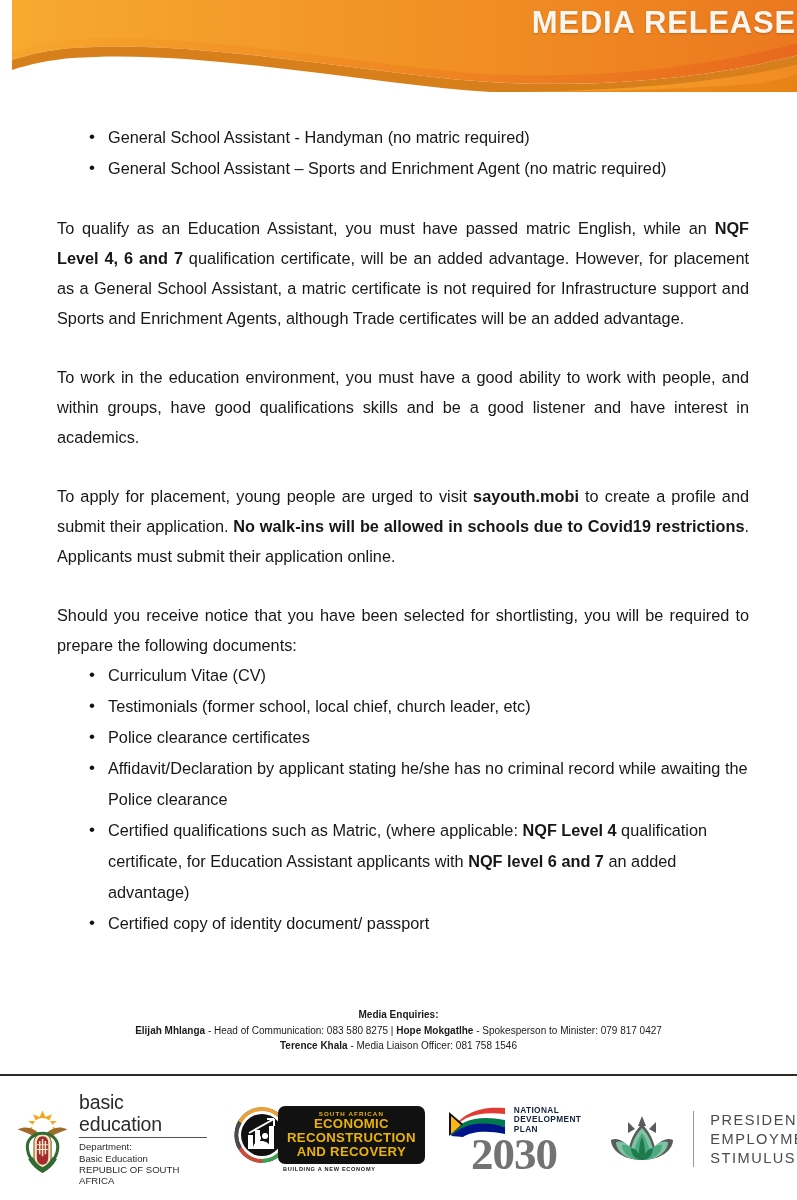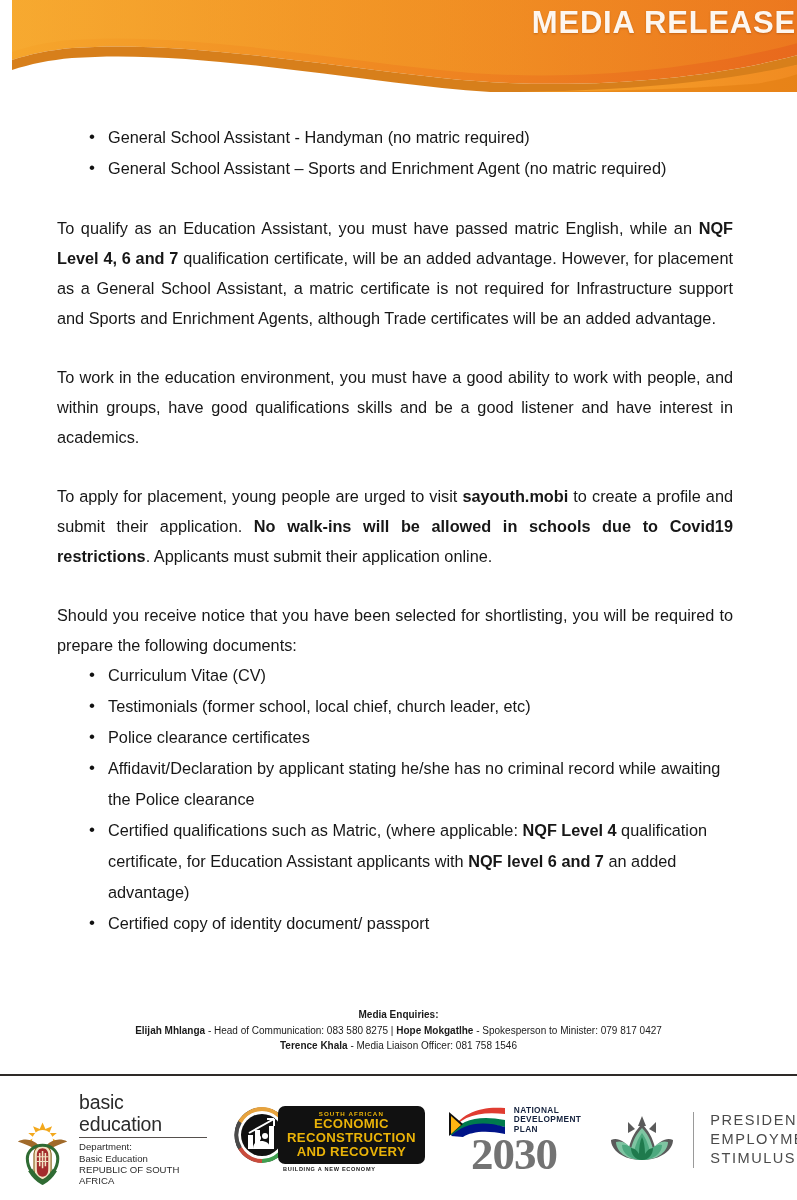--- a/index.html
+++ b/index.html
@@ -43,21 +43,21 @@
   }
 
   
   #doc-body {
     position: absolute;
     top: 92px;
     left: 0;
     width: 797px;
   }
   .content {
-    padding: 0 64px 0 57px;
+    padding: 0 48px 0 57px;
   }
   p.para {
     margin: 0;
     font-size: 16.3px;
     line-height: 30px;
     text-align: justify;
     color: #171717;
   }
 
   ul.bullets {
@@ -113,21 +113,21 @@
   
   #footer-logos {
     position: absolute;
     top: 1084px;
     left: 0;
     width: 797px;
     height: 110px;
     display: flex;
     align-items: center;
   }
-  .logo-block { display: flex; align-items: flex-end; }
+  .logo-block { display: flex; align-items: center; }
 
   
   #logo-dbe { margin-left: 14px; }
   #logo-dbe .coat { width: 60px; height: 72px; }
   #logo-dbe .dbe-text { margin-left: 8px; }
   .dbe-title {
     font-size: 19.5px;
     color: #2b2b2b;
     letter-spacing: -0.2px;
     line-height: 22px;

